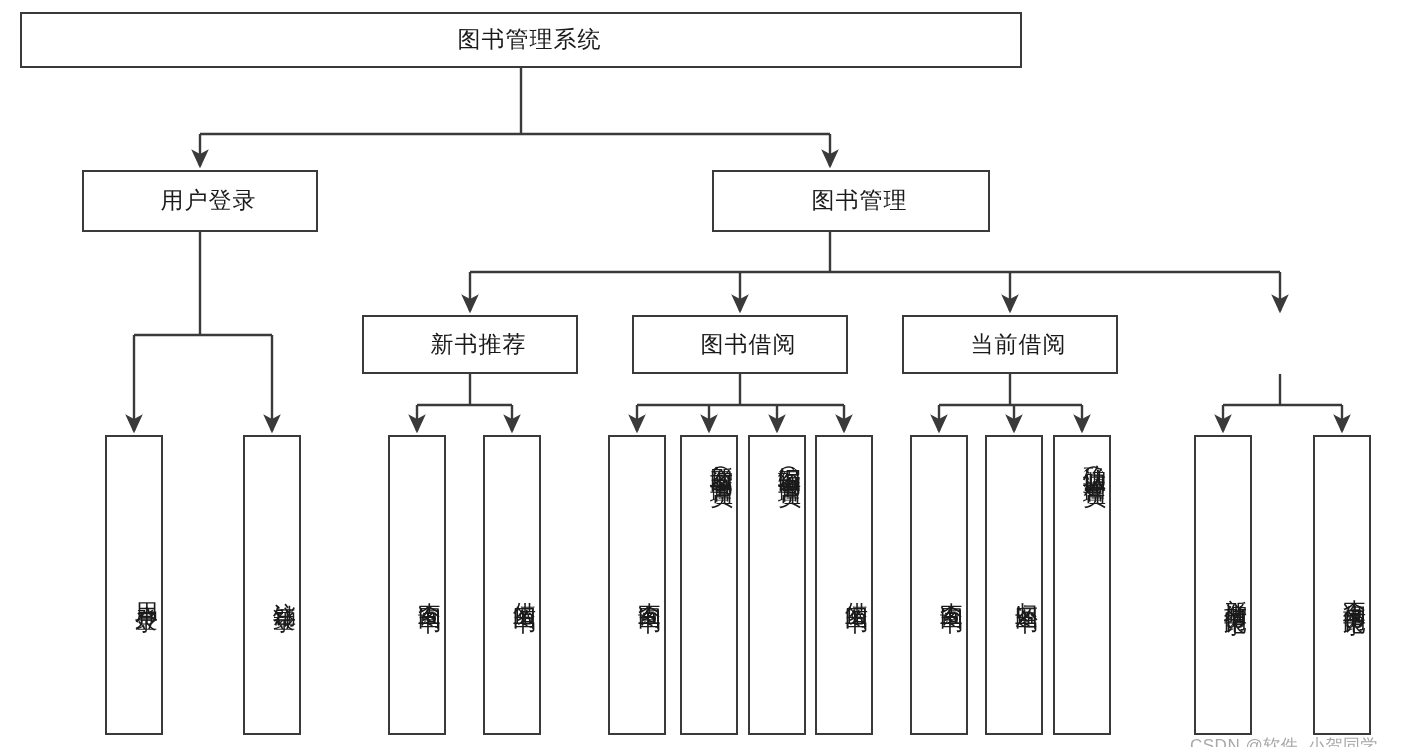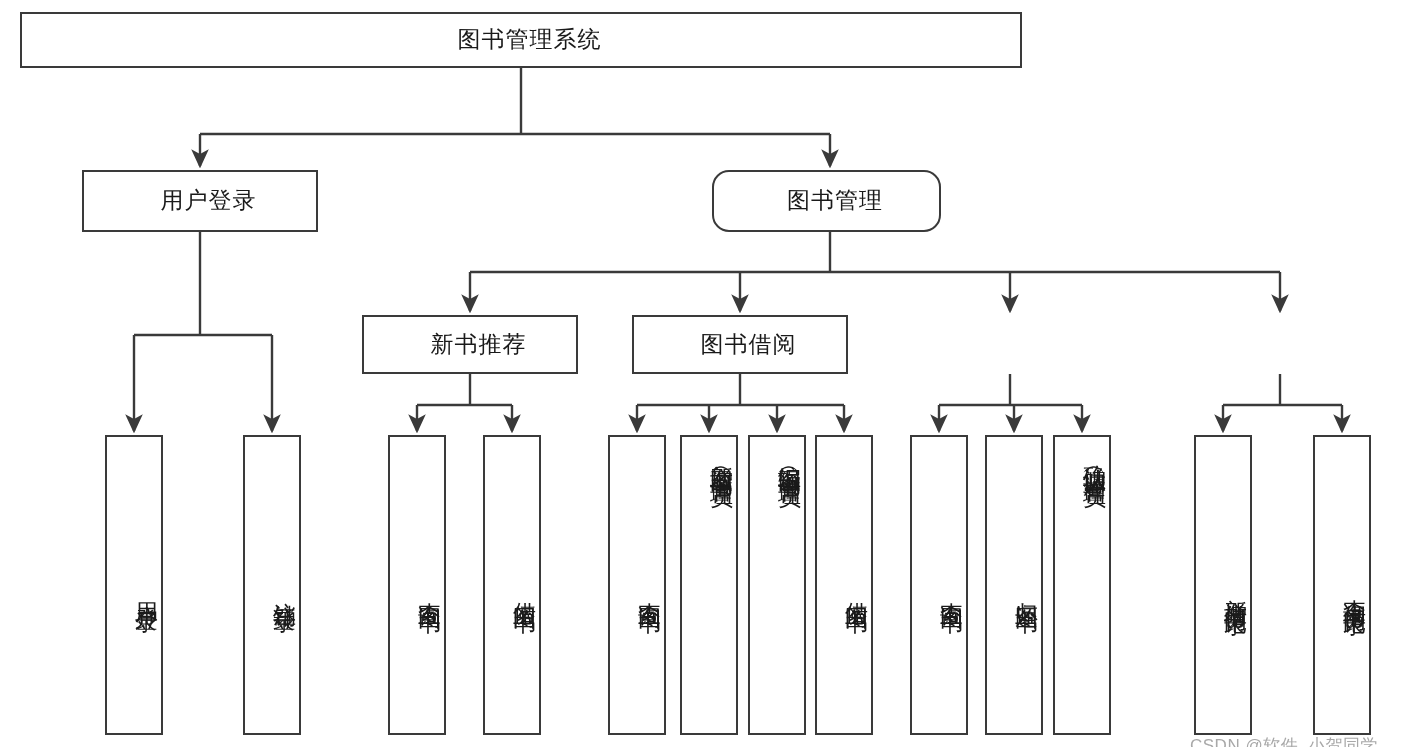--- a/index.html
+++ b/index.html
@@ -125,32 +125,35 @@
   </svg>
 
   <div class="node horiz" style="left:20px; top:12px; width:1002px; height:56px;">
     <span class="node-label">图书管理系统</span>
   </div>
 
   <div class="node horiz" style="left:82px; top:170px; width:236px; height:62px;">
     <span class="node-label">用户登录</span>
   </div>
 
-  <div class="node horiz" style="left:712px; top:170px; width:229px; height:62px;border-radius:17px;">
+  <div class="node horiz" style="left:712px; top:170px; width:278px; height:62px;">
     <span class="node-label">图书管理</span>
   </div>
 
   <div class="node horiz" style="left:362px; top:315px; width:216px; height:59px;">
     <span class="node-label">新书推荐</span>
   </div>
 
   <div class="node horiz" style="left:632px; top:315px; width:216px; height:59px;">
     <span class="node-label">图书借阅</span>
   </div>
 
+  <div class="node horiz" style="left:902px; top:315px; width:216px; height:59px;">
+    <span class="node-label">当前借阅</span>
+  </div>
 
 
   <div class="node vert" style="left:105px; top:435px; width:58px; height:300px;">
     <span class="node-label">用户登录</span>
   </div>
 
   <div class="node vert" style="left:243px; top:435px; width:58px; height:300px;">
     <span class="node-label">注销登录</span>
   </div>
 

